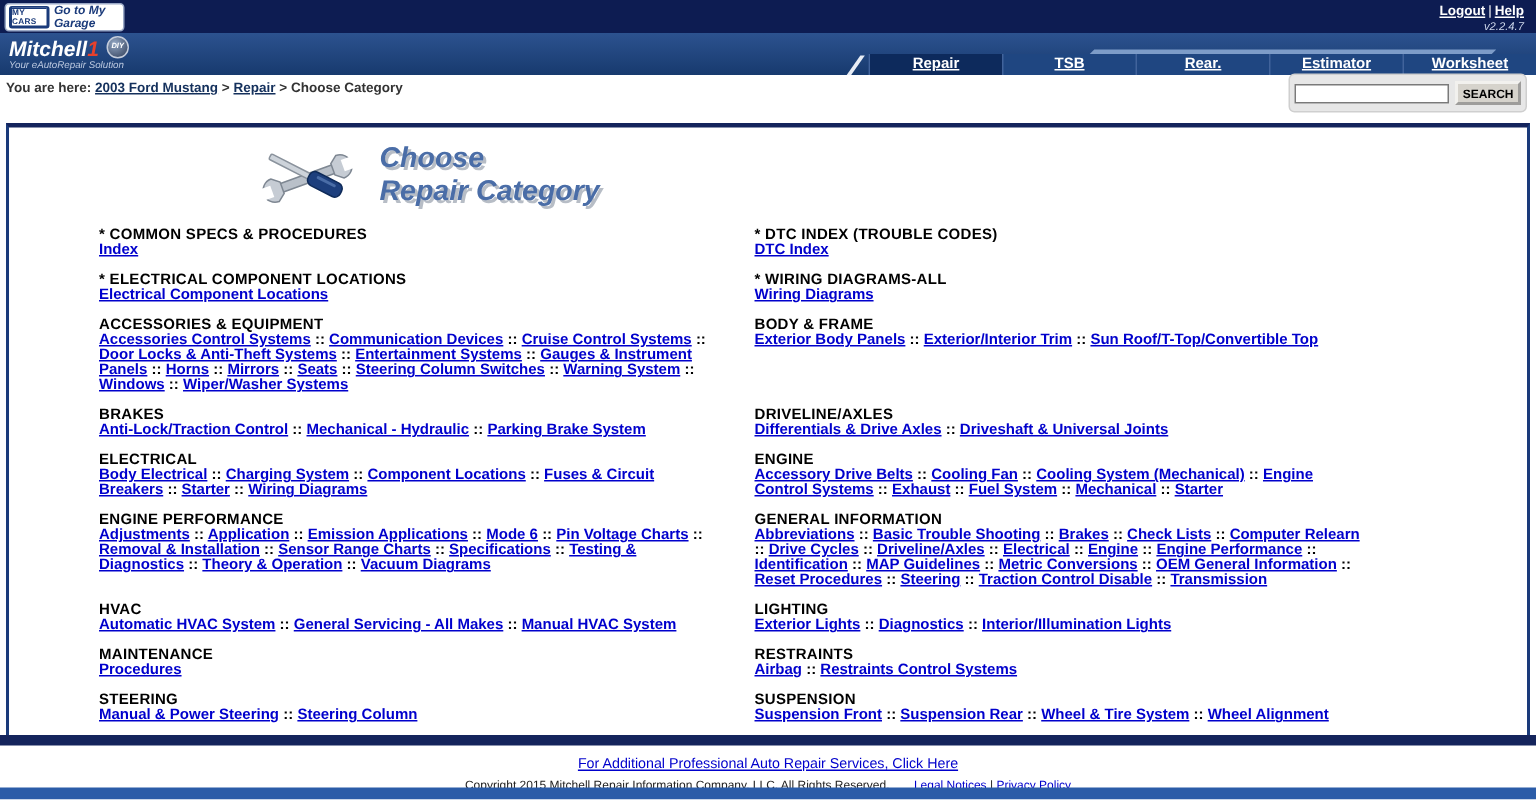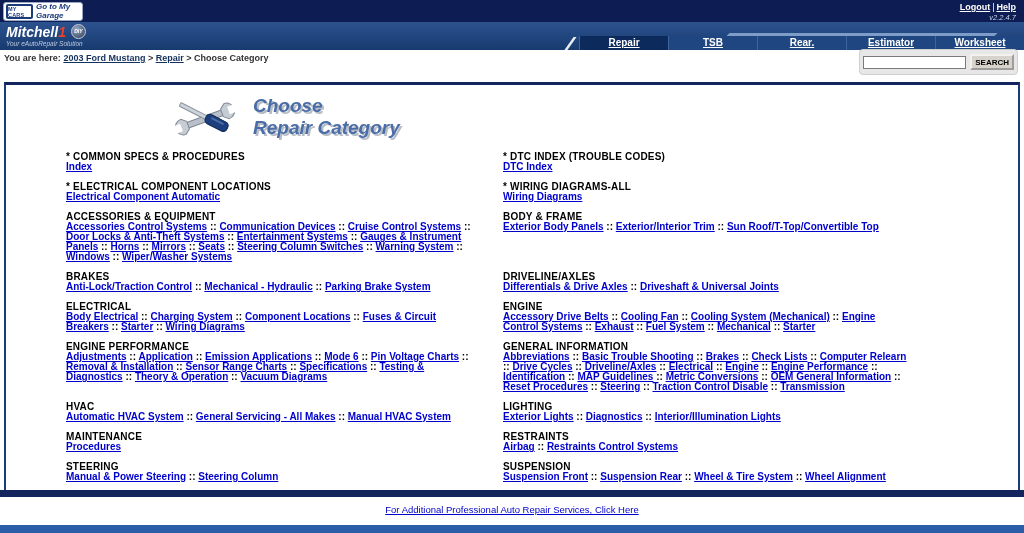--- a/index.html
+++ b/index.html
@@ -143,21 +143,21 @@
           <div class="cat-links"><a class="cat-link">Index</a></div>
         </div>
         <div class="cat-cell">
           <div class="cat-heading">* DTC INDEX (TROUBLE CODES)</div>
           <div class="cat-links"><a class="cat-link">DTC Index</a></div>
         </div>
       </div>
       <div class="cat-row">
         <div class="cat-cell">
           <div class="cat-heading">* ELECTRICAL COMPONENT LOCATIONS</div>
-          <div class="cat-links"><a class="cat-link">Electrical Component Automatic</a></div>
+          <div class="cat-links"><a class="cat-link">Electrical Component Locations</a></div>
         </div>
         <div class="cat-cell">
           <div class="cat-heading">* WIRING DIAGRAMS-ALL</div>
           <div class="cat-links"><a class="cat-link">Wiring Diagrams</a></div>
         </div>
       </div>
       <div class="cat-row">
         <div class="cat-cell">
           <div class="cat-heading">ACCESSORIES &amp; EQUIPMENT</div>
           <div class="cat-links"><a class="cat-link">Accessories Control Systems</a><span class="link-sep"> :: </span><a class="cat-link">Communication Devices</a><span class="link-sep"> :: </span><a class="cat-link">Cruise Control Systems</a><span class="link-sep"> :: </span><a class="cat-link">Door Locks &amp; Anti-Theft Systems</a><span class="link-sep"> :: </span><a class="cat-link">Entertainment Systems</a><span class="link-sep"> :: </span><a class="cat-link">Gauges &amp; Instrument Panels</a><span class="link-sep"> :: </span><a class="cat-link">Horns</a><span class="link-sep"> :: </span><a class="cat-link">Mirrors</a><span class="link-sep"> :: </span><a class="cat-link">Seats</a><span class="link-sep"> :: </span><a class="cat-link">Steering Column Switches</a><span class="link-sep"> :: </span><a class="cat-link">Warning System</a><span class="link-sep"> :: </span><a class="cat-link">Windows</a><span class="link-sep"> :: </span><a class="cat-link">Wiper/Washer Systems</a></div>
@@ -226,15 +226,23 @@
           <div class="cat-heading">SUSPENSION</div>
           <div class="cat-links"><a class="cat-link">Suspension Front</a><span class="link-sep"> :: </span><a class="cat-link">Suspension Rear</a><span class="link-sep"> :: </span><a class="cat-link">Wheel &amp; Tire System</a><span class="link-sep"> :: </span><a class="cat-link">Wheel Alignment</a></div>
         </div>
       </div>
     </div>
 </div>
 
 <div class="footer-stripe"></div>
 <div class="footer">
   <div><a class="services-link">For Additional Professional Auto Repair Services, Click Here</a></div>
+  <div class="copyright">
+    <span>Copyright 2015 Mitchell Repair Information Company, LLC.  All Rights Reserved.</span>
+    <span class="legal-group">
+      <a>Legal Notices</a>
+      <span>|</span>
+      <a>Privacy Policy</a>
+    </span>
+  </div>
   <div></div>
 </div>
 <div class="bottom-bar"></div>
 
 </body></html>

